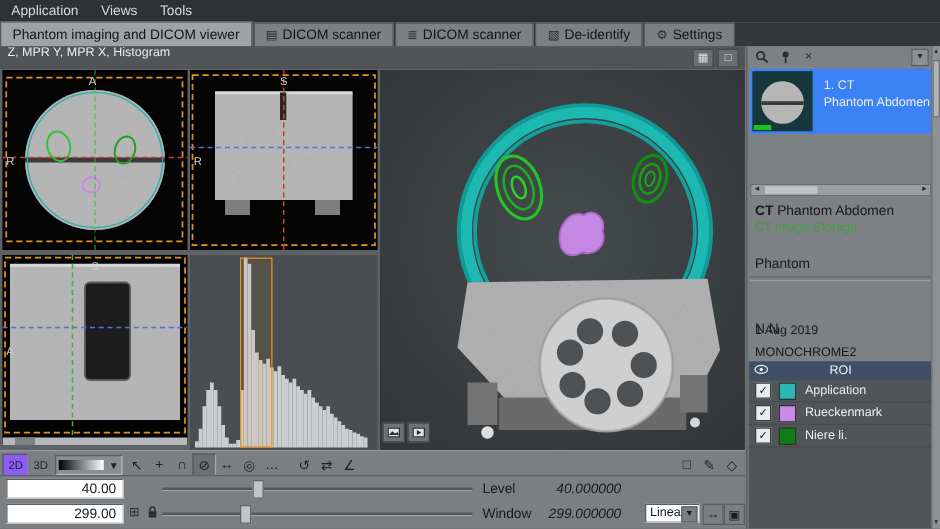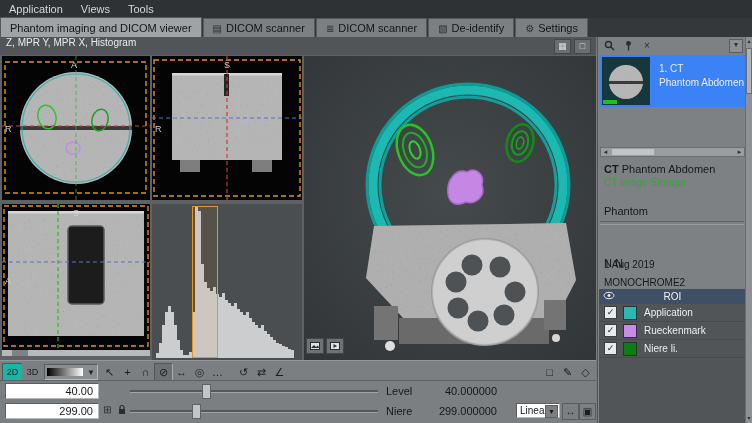--- a/index.html
+++ b/index.html
@@ -46,40 +46,40 @@
 
   .shot-buttons{position:absolute;left:2px;bottom:6px;display:flex;gap:2px;}
   .shot-btn{width:16px;height:14px;background:#6e7275;border:1px solid #43474a;display:flex;
             align-items:center;justify-content:center;}
 
   
   .toolbar-row{position:absolute;left:0;top:360px;width:596px;height:20px;background:#7b7f82;
                border-top:1px solid #94979a;}
   .mode-btn{position:absolute;top:2px;width:19px;height:16px;font-size:9px;display:flex;align-items:center;
             justify-content:center;color:#1b1d1f;background:#7b7f82;border:1px solid transparent;}
-  .mode-btn.active{background:#14b8a6;border-color:#53575a #a8abad #a8abad #53575a;border-style:solid;}
+  .mode-btn.active{background:#8b5cf6;border-color:#53575a #a8abad #a8abad #53575a;border-style:solid;}
   .lut-select{position:absolute;left:44px;top:3px;width:52px;height:14px;background:#8b8e91;
               border:1px solid;border-color:#5a5d60 #b6b9bb #b6b9bb #5a5d60;display:flex;align-items:center;}
   .lut-grad{width:36px;height:8px;margin-left:2px;background:linear-gradient(to right,#000,#fff);}
   .lut-arrow{font-size:8px;margin-left:4px;color:#222;}
   .tool-btn{position:absolute;top:2px;width:17px;height:16px;font-size:11px;display:flex;align-items:center;
             justify-content:center;color:#1b1d1f;border:1px solid transparent;}
   .tool-btn.active{background:#6d7174;border-color:#53575a #a8abad #a8abad #53575a;border-style:solid;}
 
   
   .lw-area{position:absolute;left:0;top:380px;width:596px;height:43px;background:#7b7f82;
            border-top:1px solid #5e6164;}
   .sunken{background:#ffffff;border:1px solid;border-color:#5a5d60 #b6b9bb #b6b9bb #5a5d60;}
   .lw-value{position:absolute;left:5px;width:94px;height:16px;text-align:right;padding-right:5px;
             line-height:15px;box-sizing:border-box;}
   .lw-slider{position:absolute;left:130px;width:248px;height:14px;}
   .lw-groove{position:absolute;left:0;right:0;top:6px;height:2px;background:#55585b;border-bottom:1px solid #a2a5a8;}
   .lw-handle{position:absolute;top:0;width:7px;height:13px;background:#c2c5c7;border:1px solid #5f6265;}
   .lw-label{position:absolute;left:386px;line-height:16px;}
-  .lw-full{position:absolute;left:425px;width:72px;text-align:right;line-height:16px;}
+  .lw-full{position:absolute;left:425px;width:72px;text-align:right;line-height:16px;font-style:italic;}
   .fn-select{position:absolute;left:516px;width:44px;height:15px;font-size:10px;line-height:13px;
              padding-left:3px;box-sizing:border-box;}
   .fn-arrow{position:absolute;right:1px;top:1px;width:11px;height:11px;background:#7b7f82;font-size:7px;
             text-align:center;line-height:11px;border:1px solid #5f6265;}
   .lw-mini{position:absolute;width:13px;height:13px;display:flex;align-items:center;justify-content:center;
            font-size:10px;color:#2a2d2f;}
   .lw-btn{position:absolute;width:15px;height:15px;background:#7b7f82;border:1px solid #5a5e61;
           font-size:10px;display:flex;align-items:center;justify-content:center;color:#1b1d1f;}
 
   
@@ -380,21 +380,21 @@
     <span class="lw-mini" style="left:115px;top:22px">
       <svg width="10" height="11" viewBox="0 0 10 11">
         <path d="M3 5 V3.5 a2 2 0 0 1 4 0 V5" fill="none" stroke="#2a2d2f" stroke-width="1.2"></path>
         <rect x="2" y="5" width="6" height="5" fill="#2a2d2f"></rect>
       </svg>
     </span>
     <span class="lw-slider" style="top:23px">
       <span class="lw-groove"></span>
       <span class="lw-handle" style="left:62px"></span>
     </span>
-    <span class="lw-label" style="top:22px">Niere</span>
+    <span class="lw-label" style="top:22px">Window</span>
     <span class="lw-full" style="top:22px">299.000000</span>
     <span class="fn-select sunken" style="top:22px">
       <span>Linear</span>
       <span class="fn-arrow">▼</span>
     </span>
     <span class="lw-btn" style="left:562px;top:22px">↔</span>
     <span class="lw-btn" style="left:579px;top:22px">▣</span>
   </div>
 
   <div class="right-panel">

